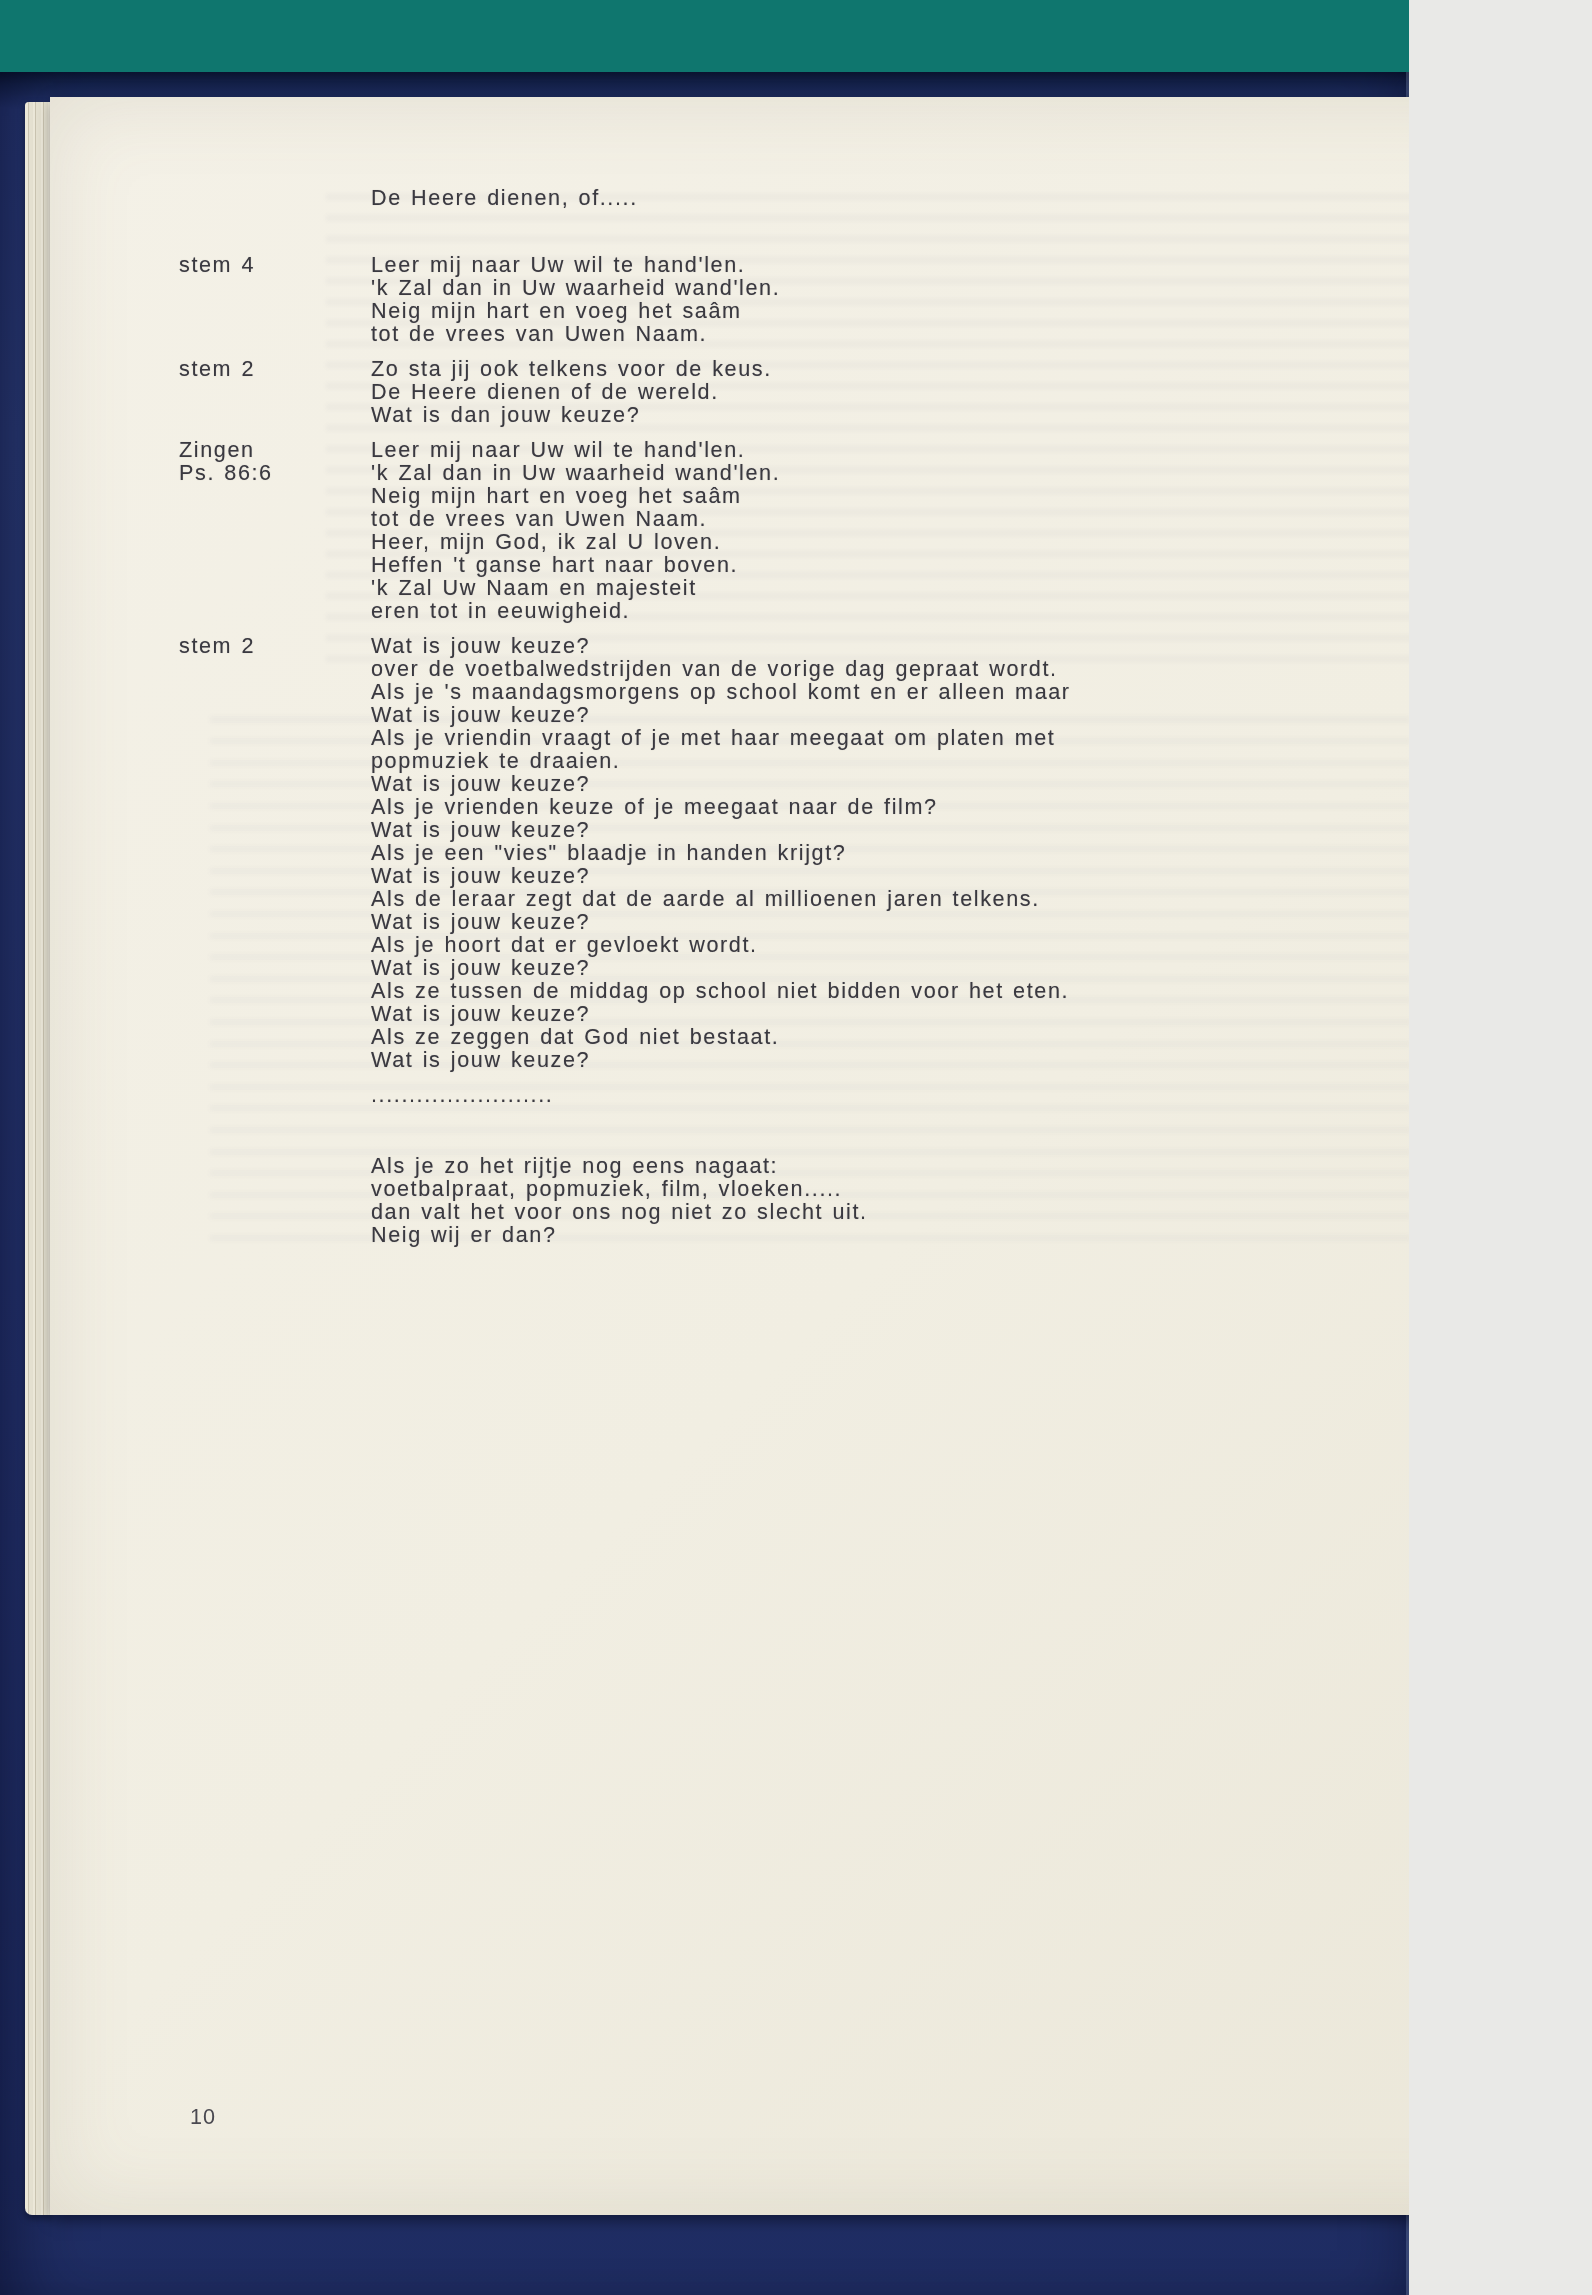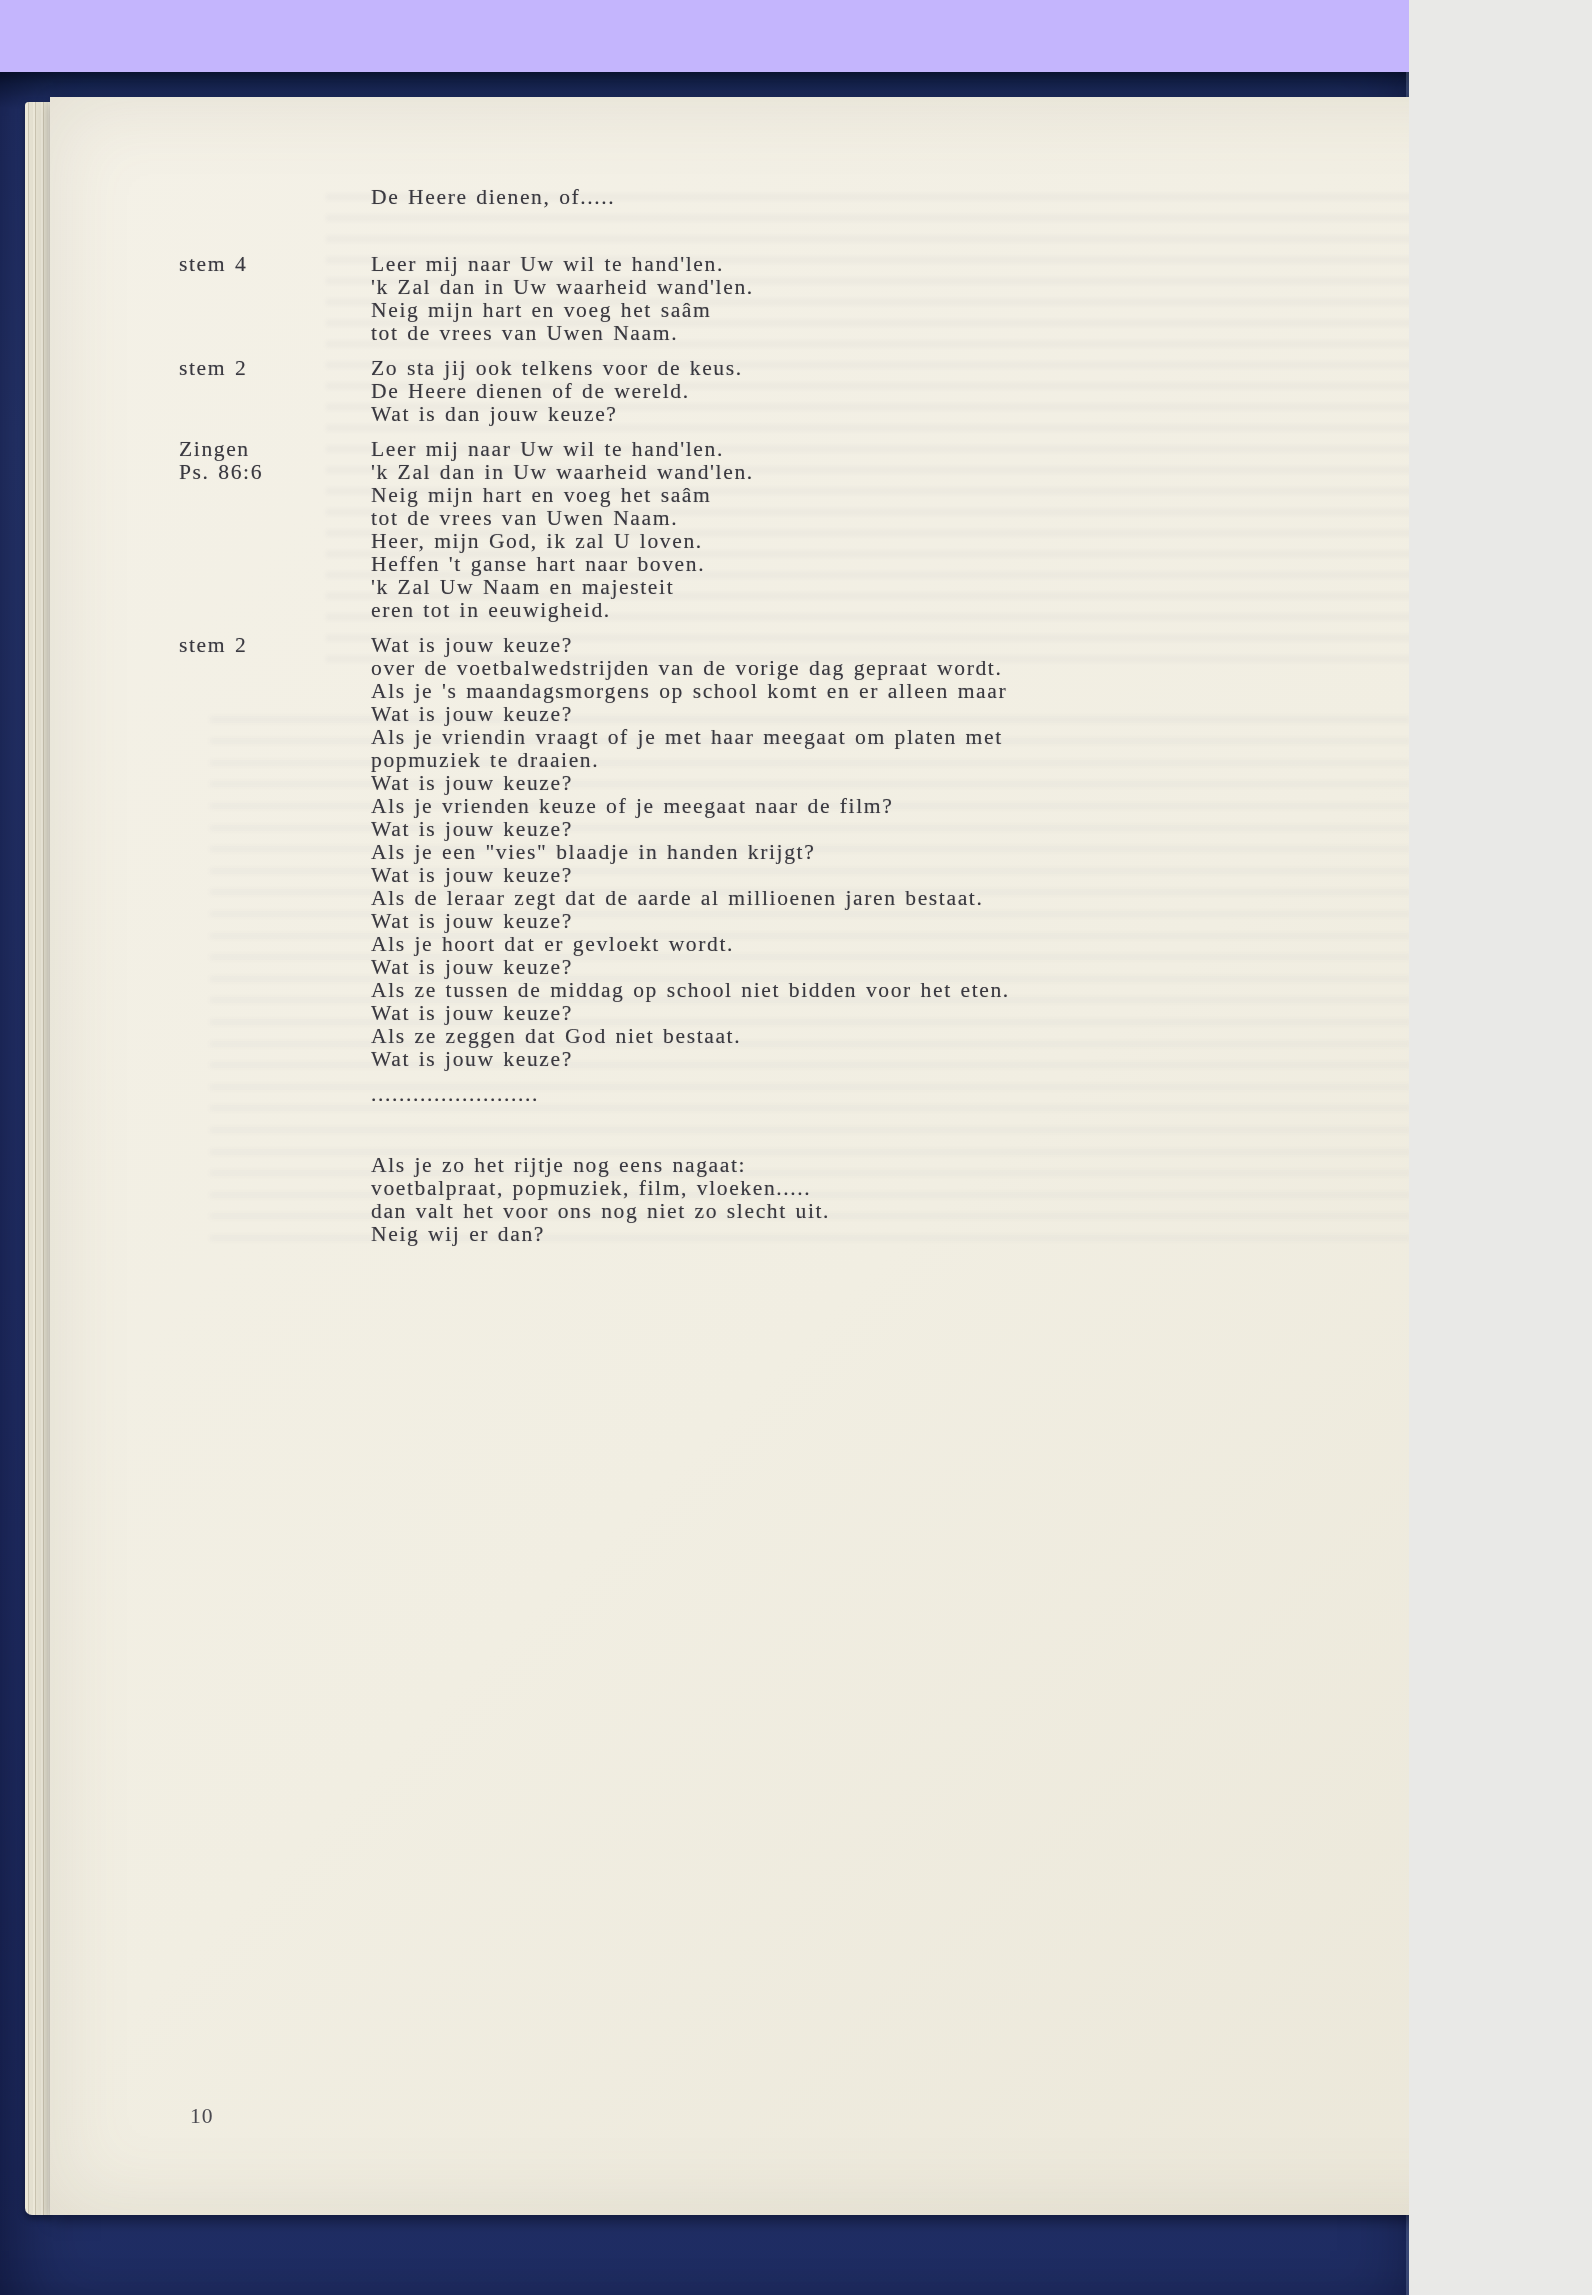--- a/index.html
+++ b/index.html
@@ -1,22 +1,22 @@
 <!DOCTYPE html>
 <html style="font-size:14px"><head>
 <meta charset="utf-8">
 <style>
   html, body { margin: 0; padding: 0; background: #e9e9e7; }
   .screen {
     position: relative;
     width: 1409px;
     height: 2295px;
-    background: #c4b5fd;
+    background: #0f766e;
     overflow: hidden;
-    font-family: Liberation Serif, serif;
+    font-family: Liberation Sans, sans-serif;
   }
 
   
   .cover {
     position: absolute;
     left: 0; top: 72px; right: 0; bottom: 0;
     background: linear-gradient(180deg,
       #0c1736 0px, #16244f 12px, #263672 36px,
       #2b3c78 362px, #253471 60%, #1f2d63 100%);
     box-shadow: inset 47px 0 78px -39px rgba(0,0,20,.55),
@@ -166,21 +166,21 @@
               <div class="line"><span>over de voetbalwedstrijden van de vorige dag gepraat wordt.</span></div>
               <div class="line"><span>Als je 's maandagsmorgens op school komt en er alleen maar</span></div>
               <div class="line"><span>Wat is jouw keuze?</span></div>
               <div class="line"><span>Als je vriendin vraagt of je met haar meegaat om platen met</span></div>
               <div class="line"><span>popmuziek te draaien.</span></div>
               <div class="line"><span>Wat is jouw keuze?</span></div>
               <div class="line"><span>Als je vrienden keuze of je meegaat naar de film?</span></div>
               <div class="line"><span>Wat is jouw keuze?</span></div>
               <div class="line"><span>Als je een "vies" blaadje in handen krijgt?</span></div>
               <div class="line"><span>Wat is jouw keuze?</span></div>
-              <div class="line"><span>Als de leraar zegt dat de aarde al millioenen jaren bestaat.</span></div>
+              <div class="line"><span>Als de leraar zegt dat de aarde al millioenen jaren telkens.</span></div>
               <div class="line"><span>Wat is jouw keuze?</span></div>
               <div class="line"><span>Als je hoort dat er gevloekt wordt.</span></div>
               <div class="line"><span>Wat is jouw keuze?</span></div>
               <div class="line"><span>Als ze tussen de middag op school niet bidden voor het eten.</span></div>
               <div class="line"><span>Wat is jouw keuze?</span></div>
               <div class="line"><span>Als ze zeggen dat God niet bestaat.</span></div>
               <div class="line"><span>Wat is jouw keuze?</span></div>
             </div>
           </div>
           <div class="block block-4">

